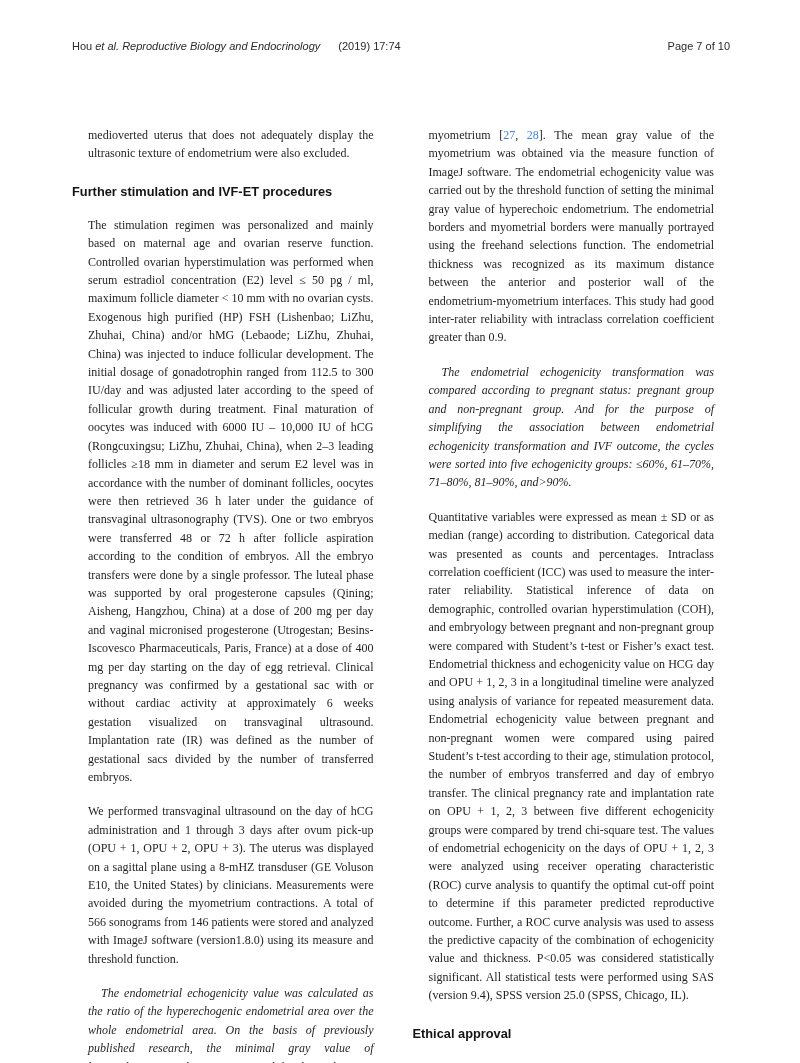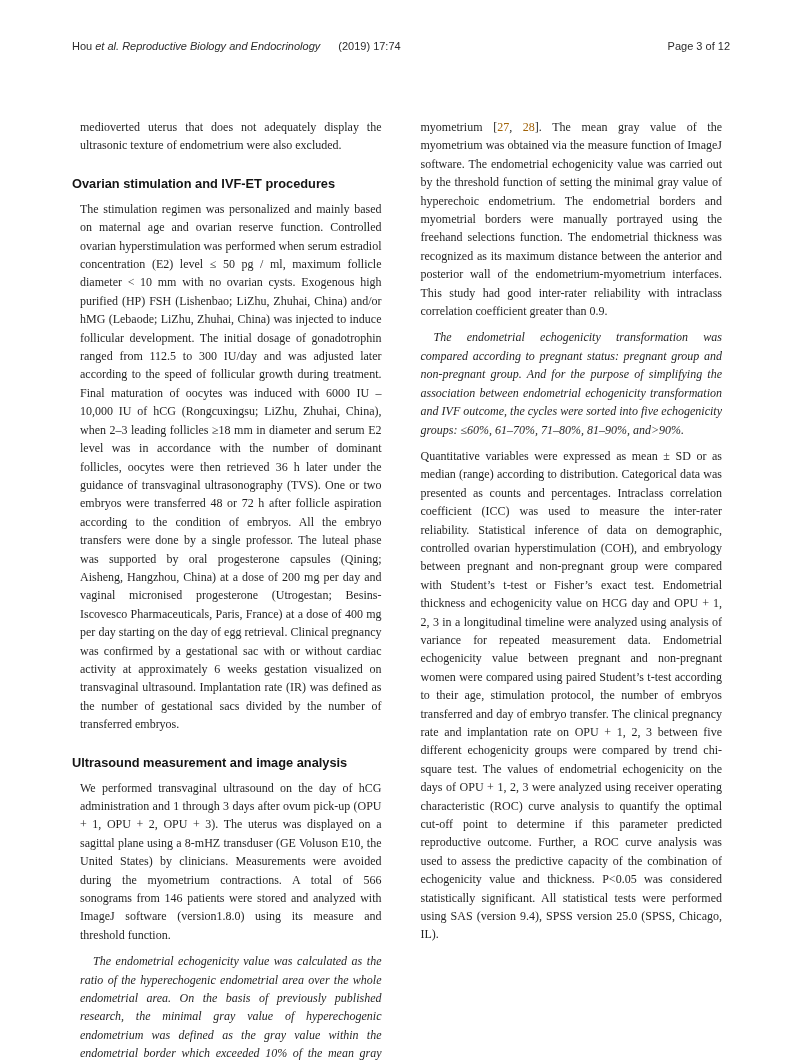--- a/index.html
+++ b/index.html
@@ -35,61 +35,61 @@
   .col {
     width: 318px;
     text-align: justify;
     font-family: "Liberation Serif", serif;
     font-size: 12px;
     line-height: 18.4px;
     color: #1f1f1f;
     hyphens: auto;
     -webkit-hyphens: auto;
   }
-  .col p { margin: 8px; }
+  .col p { margin: 16px; }
   .col p.indent { text-indent: 13px; font-style: italic; }
   .col h2 {
     font-family: "Liberation Sans", sans-serif;
     font-size: 12.8px;
     font-weight: 700;
     color: #141414;
     line-height: 16px;
     margin: 21px 0 5px 0;
     text-align: left;
   }
   a.ref {
-    color: #a16207;
+    color: #3b82f6;
     text-decoration: none;
     cursor: pointer;
   }
 </style>
 </head>
 <body>
 
 <div class="page">
 
   <header class="page-header">
     <div class="cite">
       <span>Hou </span><span class="it">et al. Reproductive Biology and Endocrinology</span><span class="rest">(2019) 17:74</span>
     </div>
-    <div>Page 3 of 12</div>
+    <div>Page 7 of 10</div>
   </header>
 
   <main class="columns">
 
     <section class="col">
       <p>medioverted uterus that does not adequately display the ultrasonic texture of endometrium were also excluded.</p>
-      <h2>Ovarian stimulation and IVF-ET procedures</h2>
+      <h2>Further stimulation and IVF-ET procedures</h2>
       <p>The stimulation regimen was personalized and mainly based on maternal age and ovarian reserve function. Controlled ovarian hyperstimulation was performed when serum estradiol concentration (E2) level ≤ 50 pg / ml, maximum follicle diameter &lt; 10 mm with no ovarian cysts. Exogenous high purified (HP) FSH (Lishenbao; LiZhu, Zhuhai, China) and/or hMG (Lebaode; LiZhu, Zhuhai, China) was injected to induce follicular development. The initial dosage of gonadotrophin ranged from 112.5 to 300 IU/day and was adjusted later according to the speed of follicular growth during treatment. Final maturation of oocytes was induced with 6000 IU – 10,000 IU of hCG (Rongcuxingsu; LiZhu, Zhuhai, China), when 2–3 leading follicles ≥18 mm in diameter and serum E2 level was in accordance with the number of dominant follicles, oocytes were then retrieved 36 h later under the guidance of transvaginal ultrasonography (TVS). One or two embryos were transferred 48 or 72 h after follicle aspiration according to the condition of embryos. All the embryo transfers were done by a single professor. The luteal phase was supported by oral progesterone capsules (Qining; Aisheng, Hangzhou, China) at a dose of 200 mg per day and vaginal micronised progesterone (Utrogestan; Besins-Iscovesco Pharmaceuticals, Paris, France) at a dose of 400 mg per day starting on the day of egg retrieval. Clinical pregnancy was confirmed by a gestational sac with or without cardiac activity at approximately 6 weeks gestation visualized on transvaginal ultrasound. Implantation rate (IR) was defined as the number of gestational sacs divided by the number of transferred embryos.</p>
-      <h2>Ultrasound measurement and image analysis</h2>
       <p>We performed transvaginal ultrasound on the day of hCG administration and 1 through 3 days after ovum pick-up (OPU + 1, OPU + 2, OPU + 3). The uterus was displayed on a sagittal plane using a 8-mHZ transduser (GE Voluson E10, the United States) by clinicians. Measurements were avoided during the myometrium contractions. A total of 566 sonograms from 146 patients were stored and analyzed with ImageJ software (version1.8.0) using its measure and threshold function.</p>
       <p class="indent">The endometrial echogenicity value was calculated as the ratio of the hyperechogenic endometrial area over the whole endometrial area. On the basis of previously published research, the minimal gray value of hyperechogenic endometrium was defined as the gray value within the endometrial border which exceeded 10% of the mean gray value of the whole surrounding myometrium, that is, 1.1 times of the mean gray value of the</p>
     </section>
 
     <section class="col">
       <p><span>myometrium [</span><a class="ref">27</a><span>, </span><a class="ref">28</a><span>]. The mean gray value of the myometrium was obtained via the measure function of ImageJ software. The endometrial echogenicity value was carried out by the threshold function of setting the minimal gray value of hyperechoic endometrium. The endometrial borders and myometrial borders were manually portrayed using the freehand selections function. The endometrial thickness was recognized as its maximum distance between the anterior and posterior wall of the endometrium-myometrium interfaces. This study had good inter-rater reliability with intraclass correlation coefficient greater than 0.9.</span></p>
       <p class="indent">The endometrial echogenicity transformation was compared according to pregnant status: pregnant group and non-pregnant group. And for the purpose of simplifying the association between endometrial echogenicity transformation and IVF outcome, the cycles were sorted into five echogenicity groups: ≤60%, 61–70%, 71–80%, 81–90%, and&gt;90%.</p>
       <p>Quantitative variables were expressed as mean ± SD or as median (range) according to distribution. Categorical data was presented as counts and percentages. Intraclass correlation coefficient (ICC) was used to measure the inter-rater reliability. Statistical inference of data on demographic, controlled ovarian hyperstimulation (COH), and embryology between pregnant and non-pregnant group were compared with Student’s t-test or Fisher’s exact test. Endometrial thickness and echogenicity value on HCG day and OPU + 1, 2, 3 in a longitudinal timeline were analyzed using analysis of variance for repeated measurement data. Endometrial echogenicity value between pregnant and non-pregnant women were compared using paired Student’s t-test according to their age, stimulation protocol, the number of embryos transferred and day of embryo transfer. The clinical pregnancy rate and implantation rate on OPU + 1, 2, 3 between five different echogenicity groups were compared by trend chi-square test. The values of endometrial echogenicity on the days of OPU + 1, 2, 3 were analyzed using receiver operating characteristic (ROC) curve analysis to quantify the optimal cut-off point to determine if this parameter predicted reproductive outcome. Further, a ROC curve analysis was used to assess the predictive capacity of the combination of echogenicity value and thickness. P&lt;0.05 was considered statistically significant. All statistical tests were performed using SAS (version 9.4), SPSS version 25.0 (SPSS, Chicago, IL).</p>
+      <h2>Ethical approval</h2>
     </section>
 
   </main>
 
 </div>
 
 </body></html>

